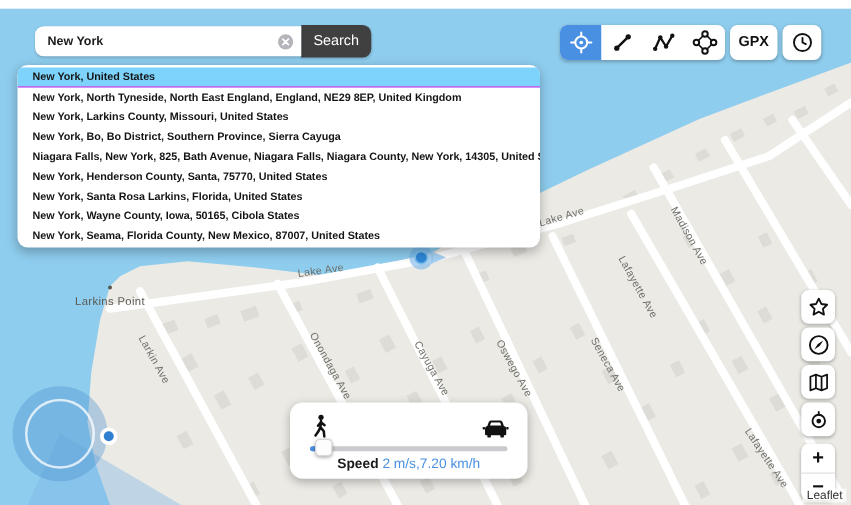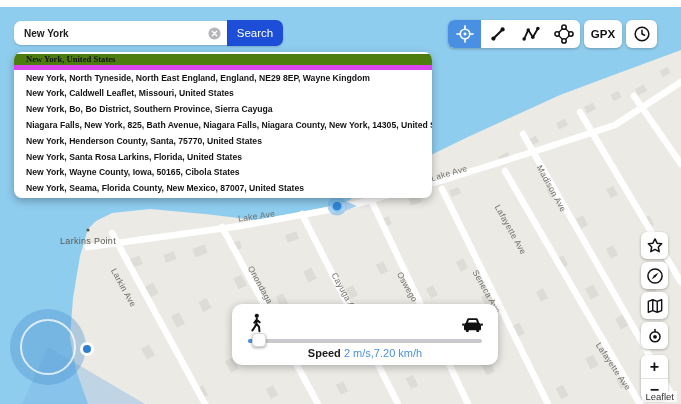--- a/index.html
+++ b/index.html
@@ -1,35 +1,35 @@
 <!DOCTYPE html>
 <html><head>
 <meta charset="utf-8">
 <style>
   * { margin:0; padding:0; box-sizing:border-box; }
   body { font-family:"Liberation Sans", sans-serif; background:#fff; }
   .stage { position:relative; width:681px; height:404px; background:#fff; overflow:hidden; }
   .map-svg { position:absolute; left:0; top:0; }
 
   
-  .searchbar { position:absolute; left:14px; top:20px; display:flex; align-items:center; }
+  .searchbar { position:absolute; left:28px; top:20px; display:flex; align-items:center; }
   .search-input { position:relative; width:213px; height:24px; background:#fff; border-radius:7px 0 0 7px;
                   box-shadow:0 1px 2px rgba(0,0,0,.18); display:flex; align-items:center;
                   padding:0 24px 0 10px; font-size:10px; font-weight:700; color:#1c1c1e; }
   .clear-btn { position:absolute; right:6px; top:5.5px; width:13px; height:13px; cursor:pointer; }
-  .search-btn { width:56px; height:26px; border:none; background:#1d4ed8; color:#fff; font-family:inherit;
+  .search-btn { width:56px; height:26px; border:none; background:#404040; color:#fff; font-family:inherit;
                 font-size:11.5px; font-weight:500; border-radius:0 7px 7px 0; cursor:pointer;
                 box-shadow:0 1px 2px rgba(0,0,0,.18); }
 
   
   .suggestions { position:absolute; left:14px; top:52px; width:418px; background:#fff; border-radius:8px;
                  box-shadow:0 3px 9px rgba(0,0,0,.28); padding:2px 0; overflow:hidden; }
   .suggestion { height:15.8px; display:flex; align-items:center; padding:0 12px; font-size:8.6px;
                 font-weight:700; color:#141414; white-space:nowrap; cursor:pointer; }
-  .suggestion.active { background:#4d7c0f; border-bottom:5px solid #d946ef;font-family:Liberation Serif, serif; }
+  .suggestion.active { background:#7dd3fc; border-bottom:1px solid #d946ef; }
 
   
   .toolbar { position:absolute; left:448px; top:20px; display:flex; align-items:center; gap:4px; }
   .tool-group { display:flex; background:#fff; border-radius:6px; box-shadow:0 1px 3px rgba(0,0,0,.25); overflow:hidden; }
   .tool-btn { width:33px; height:28px; border:none; background:transparent; display:flex; align-items:center;
               justify-content:center; cursor:pointer; }
   .tool-btn.active { background:#4a90e2; }
   .gpx-btn { width:38px; height:28px; border:none; background:#fff; border-radius:6px; font-family:inherit;
              font-size:11.5px; font-weight:700; color:#111; box-shadow:0 1px 3px rgba(0,0,0,.25); cursor:pointer; }
   .clock-btn { width:31px; height:28px; border:none; background:#fff; border-radius:6px;
@@ -39,21 +39,21 @@
   .side-controls { position:absolute; right:13px; top:232px; width:27px; display:flex; flex-direction:column; gap:2px; }
   .ctrl-btn { width:27px; height:27px; border:none; background:#fff; border-radius:6px;
               box-shadow:0 1px 3px rgba(0,0,0,.3); display:flex; align-items:center; justify-content:center;
               cursor:pointer; margin-bottom:1px; }
   .zoom-group { margin-top:3px; width:27px; background:#fff; border-radius:6px; box-shadow:0 1px 3px rgba(0,0,0,.3); overflow:hidden; }
   .zoom-btn { width:27px; height:23px; border:none; background:#fff; font-size:16px; font-weight:700; color:#111;
               display:flex; align-items:center; justify-content:center; cursor:pointer; font-family:inherit; }
   .zoom-btn.minus { border-top:1px solid #e2e2e2; height:22px; }
 
   
-  .speed-panel { position:absolute; left:232px; top:304px; width:266px; height:61px; background:#fff;
+  .speed-panel { position:absolute; left:232px; top:322px; width:190px; height:61px; background:#fff;
                  border-radius:10px; box-shadow:0 2px 8px rgba(0,0,0,.28); }
   .walker { position:absolute; left:16px; top:9px; }
   .car { position:absolute; right:14px; top:12px; }
   .slider-track { position:absolute; left:16px; right:16px; top:35px; height:3.5px; background:#cacace; border-radius:2px; cursor:pointer; }
   .slider-fill { position:absolute; left:0; top:0; width:7px; height:3.5px; background:#4a90e2; border-radius:2px; }
   .slider-handle { position:absolute; left:20px; top:29px; width:14px; height:14px; background:#fdfdfd;
                    border:0.5px solid #d8d8d8; border-radius:4px; box-shadow:0 1px 3px rgba(0,0,0,.35); cursor:grab; }
   .speed-text { position:absolute; left:0; right:0; bottom:6px; text-align:center; font-size:11px; }
   .speed-label { font-weight:700; color:#1b1b1b; }
   .speed-value { color:#4a90e2; }
@@ -179,22 +179,22 @@
       <svg class="clear-btn" viewBox="0 0 14 14">
         <circle cx="7" cy="7" r="6.5" fill="#b4b4ba"></circle>
         <path d="M4.6,4.6 L9.4,9.4 M9.4,4.6 L4.6,9.4" stroke="#fff" stroke-width="1.5" stroke-linecap="round"></path>
       </svg>
     </div>
     <button class="search-btn">Search</button>
   </div>
 
   <div class="suggestions">
     <div class="suggestion active">New York, United States</div>
-    <div class="suggestion">New York, North Tyneside, North East England, England, NE29 8EP, Wayne Kingdom</div>
-    <div class="suggestion">New York, Caldwell Leaflet, Missouri, United States</div>
+    <div class="suggestion">New York, North Tyneside, North East England, England, NE29 8EP, United Kingdom</div>
+    <div class="suggestion">New York, Larkins County, Missouri, United States</div>
     <div class="suggestion">New York, Bo, Bo District, Southern Province, Sierra Cayuga</div>
     <div class="suggestion">Niagara Falls, New York, 825, Bath Avenue, Niagara Falls, Niagara County, New York, 14305, United States</div>
     <div class="suggestion">New York, Henderson County, Santa, 75770, United States</div>
     <div class="suggestion">New York, Santa Rosa Larkins, Florida, United States</div>
     <div class="suggestion">New York, Wayne County, Iowa, 50165, Cibola States</div>
     <div class="suggestion">New York, Seama, Florida County, New Mexico, 87007, United States</div>
   </div>
 
   <div class="toolbar">
     <div class="tool-group">

